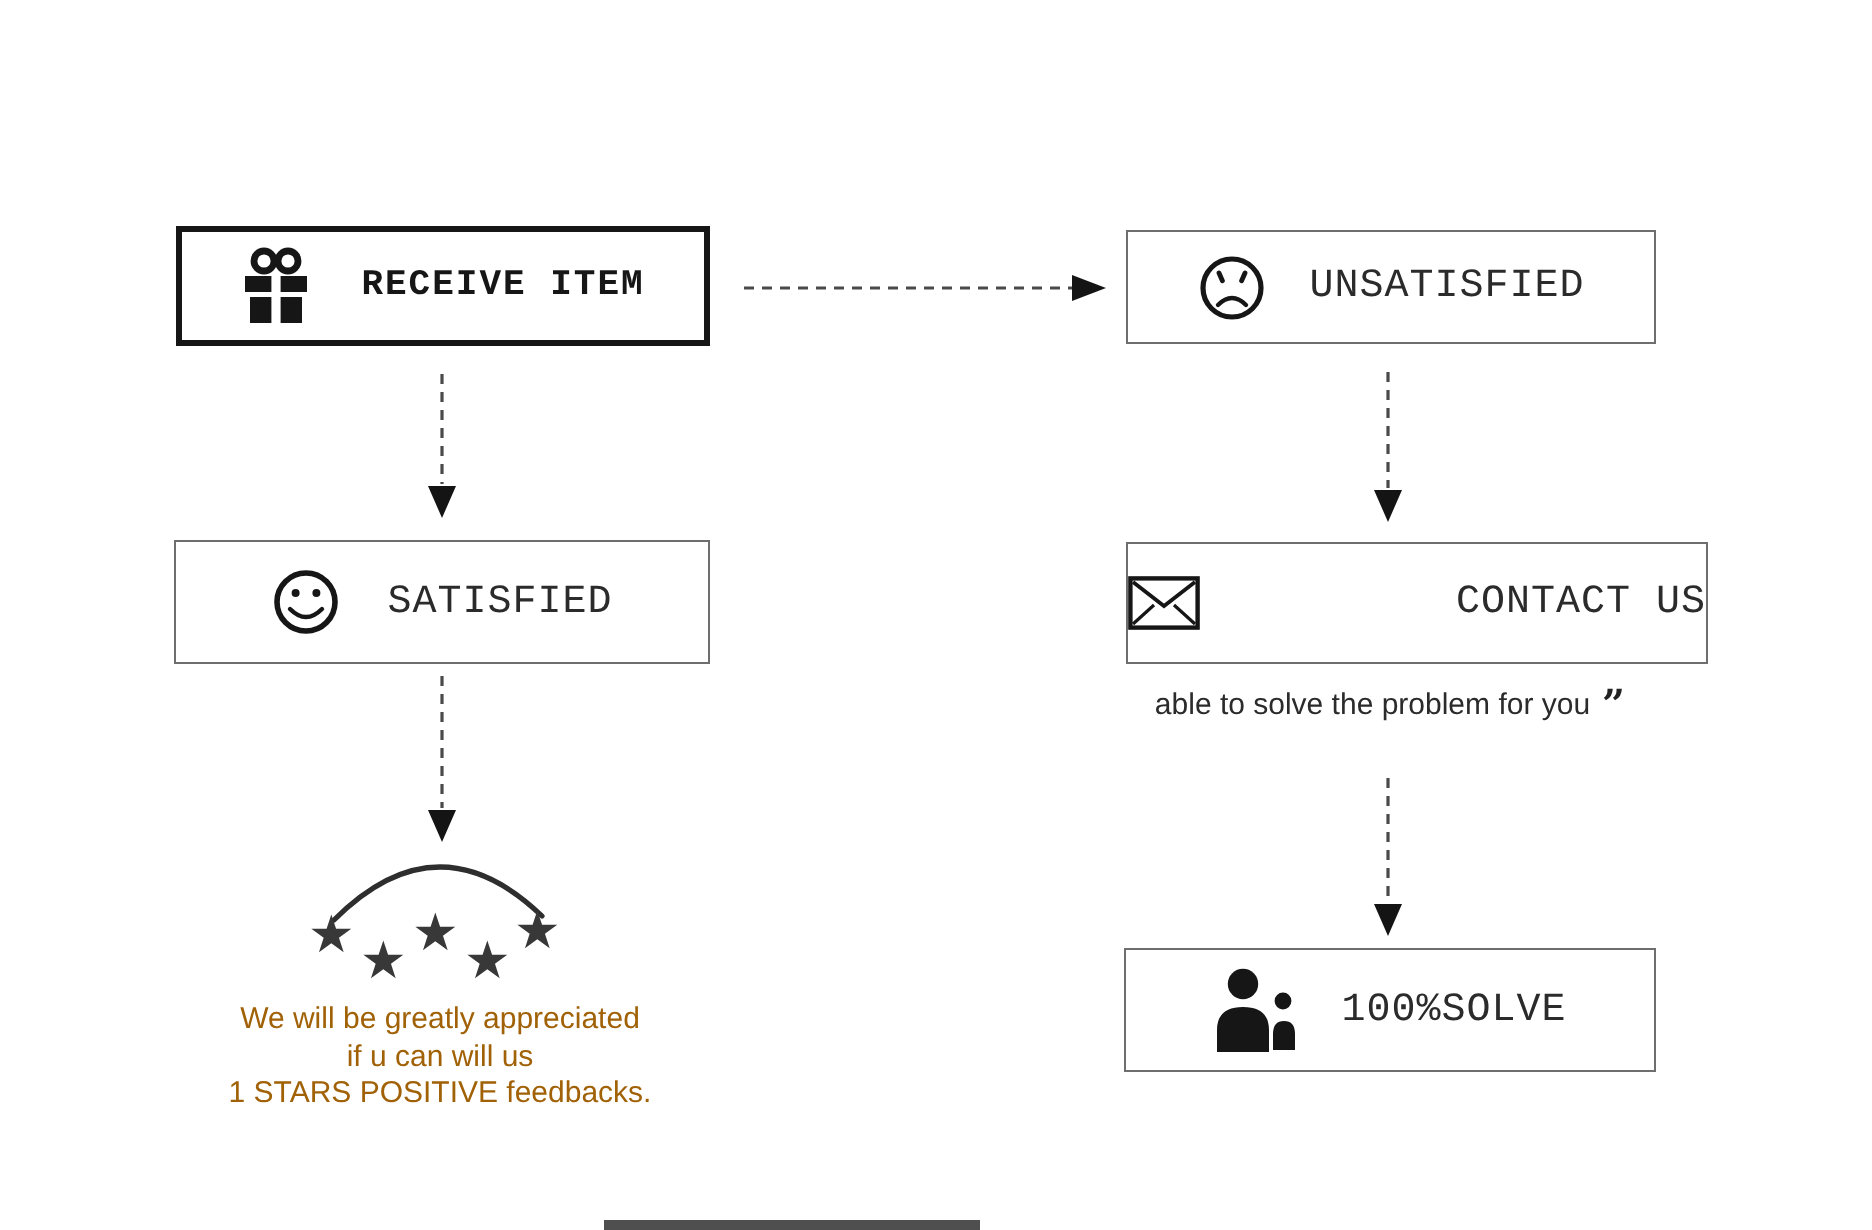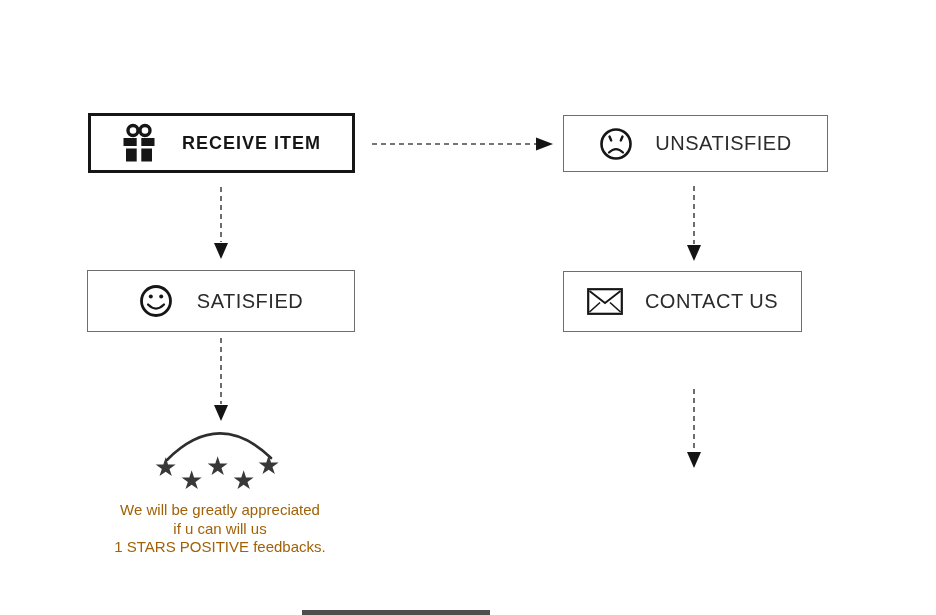--- a/index.html
+++ b/index.html
@@ -12,24 +12,24 @@
   .arrows line{stroke:#4a4a4a;stroke-width:1.6;stroke-dasharray:5 4;}
   .arrows polygon{fill:#141414;}
 
   .node{
     position:absolute;display:flex;align-items:center;justify-content:center;
     background:#fff;box-sizing:border-box;
   }
   .node-receive{left:88px;top:113px;width:267px;height:60px;border:3px solid #161616;gap:26px;}
   .node-unsatisfied{left:563px;top:115px;width:265px;height:57px;border:1px solid #6e6e6e;gap:22px;}
   .node-satisfied{left:87px;top:270px;width:268px;height:62px;border:1px solid #6e6e6e;gap:24px;}
-  .node-contact{left:563px;top:271px;width:239px;height:61px;border:1px solid #6e6e6e;gap:22px;}
+  .node-contact{left:563px;top:271px;width:291px;height:61px;border:1px solid #6e6e6e;gap:22px;justify-content:space-between;}
   .node-solve{left:562px;top:474px;width:266px;height:62px;border:1px solid #6e6e6e;gap:18px;}
 
-  .label{font-size:20px;letter-spacing:0.5px;white-space:nowrap;color:#2b2b2b;}
+  .label{font-size:20px;letter-spacing:0.5px;white-space:nowrap;color:#2b2b2b;font-family:Liberation Mono, monospace;}
   .node-receive .label{font-weight:bold;font-size:18px;letter-spacing:1px;color:#161616;}
 
   .icon{display:flex;align-items:center;justify-content:center;}
 
   .quote{
     position:absolute;left:550px;top:341px;width:290px;text-align:center;
     font-size:15px;line-height:19px;color:#2b2b2b;
   }
   .qmark{
     font-family:"DejaVu Serif","Liberation Serif",serif;font-weight:bold;font-size:20px;
@@ -126,22 +126,36 @@
         <rect x="1.2" y="1.2" width="33.6" height="24.6" fill="none" stroke="#161616" stroke-width="2.2"></rect>
         <path d="M 2.5 3 L 18 15 L 33.5 3" fill="none" stroke="#161616" stroke-width="1.9"></path>
         <path d="M 2.5 24 L 13 14.5" fill="none" stroke="#161616" stroke-width="1.6"></path>
         <path d="M 33.5 24 L 23 14.5" fill="none" stroke="#161616" stroke-width="1.6"></path>
       </svg>
     </span>
     <span class="label">CONTACT US</span>
   </div>
 
   <div class="quote">
+    <div>
+      <span>able to solve the problem for you</span><span class="qmark close">”</span>
+    </div>
   </div>
 
+  <div class="node node-solve">
+    <span class="icon">
+      <svg width="46" height="43" viewBox="0 0 46 43">
+        <circle cx="14.5" cy="8" r="7.6" fill="#161616"></circle>
+        <path d="M 1.5 42 L 1.5 31 Q 1.5 19.5 14.5 19.5 Q 27.5 19.5 27.5 31 L 27.5 42 Z" fill="#161616"></path>
+        <circle cx="34.5" cy="16.5" r="5.2" fill="#161616" stroke="#ffffff" stroke-width="2"></circle>
+        <path d="M 28.5 42 L 28.5 33 Q 28.5 25.5 35 25.5 Q 41.5 25.5 41.5 33 L 41.5 42 Z" fill="#161616" stroke="#ffffff" stroke-width="2"></path>
+      </svg>
+    </span>
+    <span class="label">100%SOLVE</span>
+  </div>
 
   <div class="stars-group">
     <svg class="stars-arc" width="170" height="45" viewBox="0 -6 170 45">
       <path d="M 32 34 Q 84 -18 136 32" fill="none" stroke="#2e2e2e" stroke-width="2.6" stroke-linecap="round"></path>
     </svg>
     <div>
         <span class="star">★</span>
         <span class="star">★</span>
         <span class="star">★</span>
         <span class="star">★</span>

